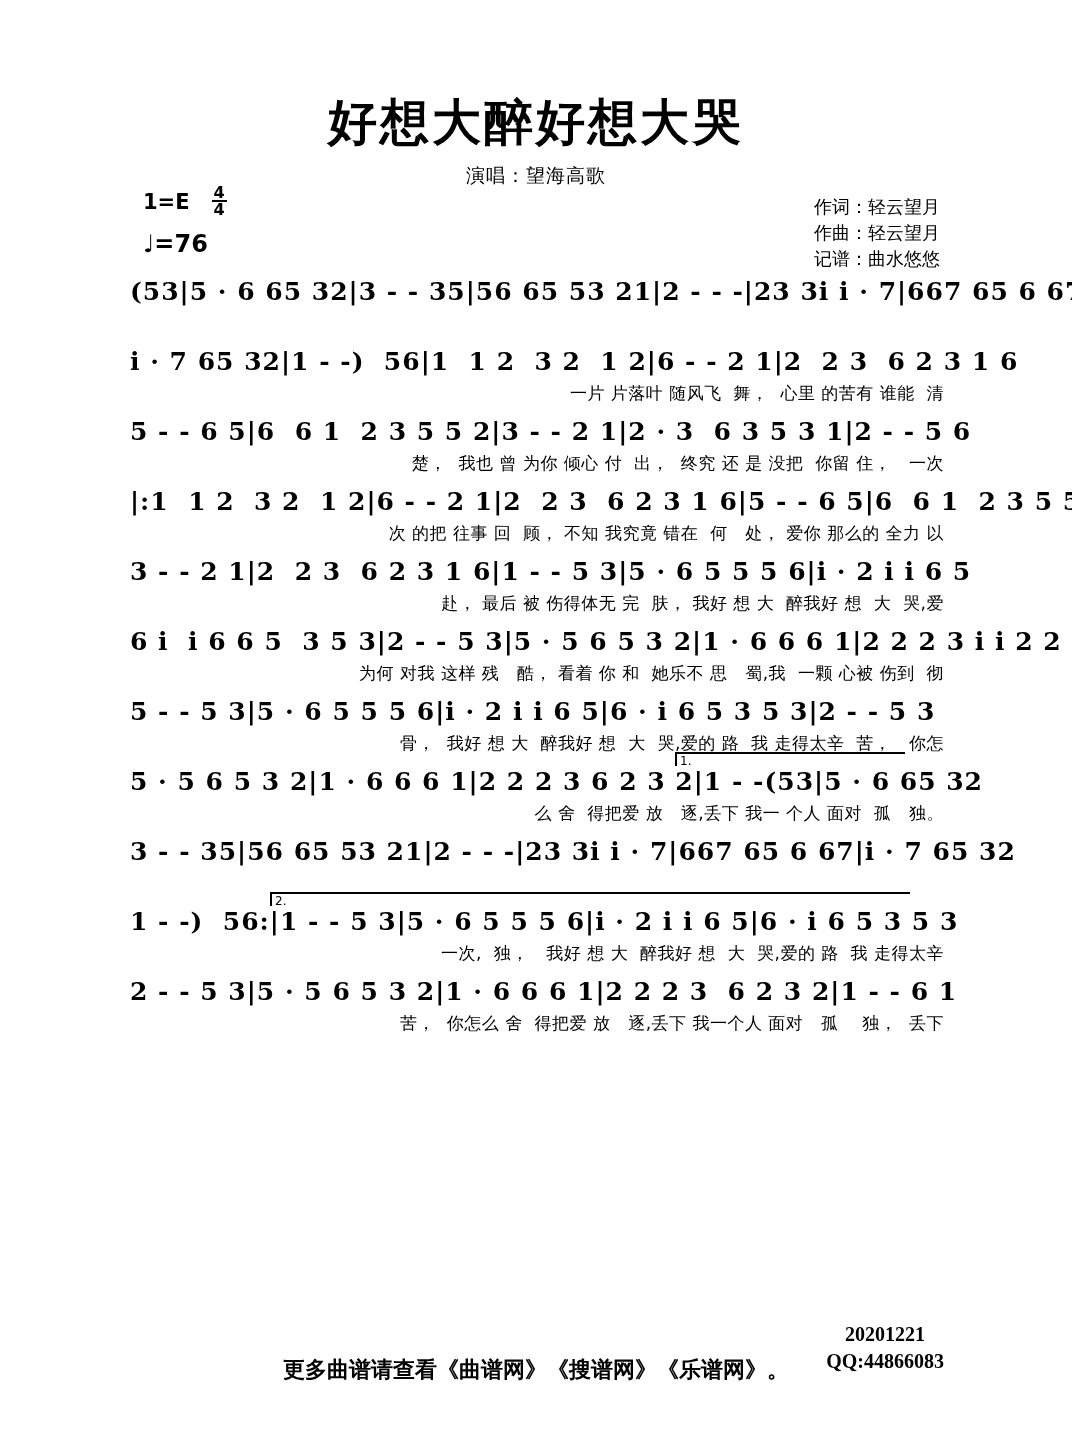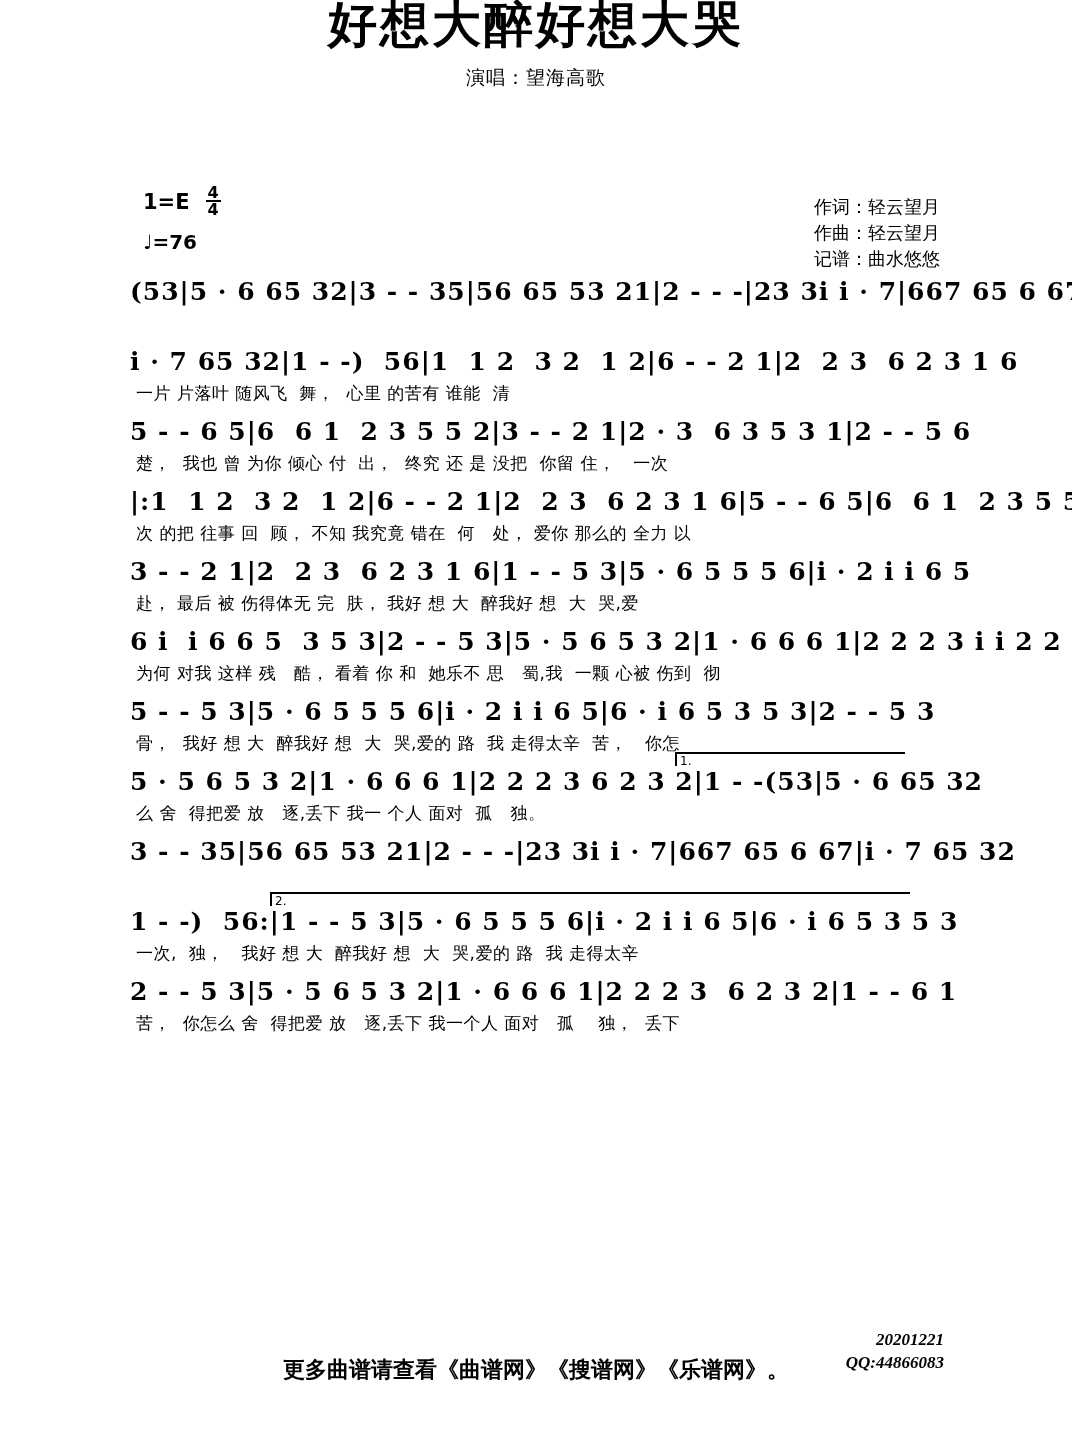--- a/index.html
+++ b/index.html
@@ -20,58 +20,59 @@
     width: 1072px;
     height: 1437px;
   }
   .title {
     text-align: center;
     font-family: "DejaVu Sans", sans-serif;
     font-weight: bold;
     font-size: 49px;
     letter-spacing: 3px;
     margin: 0;
+    padding-top: 98px;
     line-height: 1;
   }
   .singer {
     text-align: center;
     font-family: Liberation Mono, monospace;
     font-size: 19px;
     margin-top: 16px;
     letter-spacing: 1px;
   }
   .meta-left {
     position: absolute;
     left: 143px;
     top: 186px;
     font-family: "DejaVu Sans", sans-serif;
     font-size: 19px;
     line-height: 1.05;
   }
   .keyline {
     display: flex;
     align-items: center;
-    gap: 16px;
+    gap: 22px;
     font-weight: bold;
     font-size: 21px;
   }
   .frac {
     display: inline-flex;
     flex-direction: column;
     align-items: center;
     font-size: 16px;
     line-height: 0.95;
     font-weight: bold;
     transform: translateY(-1px);
   }
   .frac .num { border-bottom: 2px solid #000; padding: 0 2px; }
   .frac .den { padding: 0 2px; }
   .tempo {
     margin-top: 14px;
-    font-size: 20px;
+    font-size: 24px;
     font-weight: bold;
     letter-spacing: 0px;
   }
   .meta-right {
     position: absolute;
     right: 132px;
     top: 194px;
     font-family: "DejaVu Sans", sans-serif;
     font-size: 18px;
     line-height: 1.45;
@@ -99,20 +100,21 @@
     align-items: flex-end;
   }
   .lyrics {
     font-family: "DejaVu Sans", sans-serif;
     font-size: 17px;
     letter-spacing: 0.5px;
     white-space: pre;
     height: 26px;
     line-height: 26px;
     margin-left: 6px;
+    text-align: right;
   }
   .ending {
     position: absolute;
     font-size: 12px;
     font-family: "DejaVu Sans", sans-serif;
     border-left: 2px solid #000;
     border-top: 2px solid #000;
     padding-left: 3px;
     height: 14px;
     box-sizing: border-box;
@@ -125,25 +127,24 @@
     text-align: center;
     font-family: "DejaVu Sans", sans-serif;
     font-weight: bold;
     font-size: 22px;
   }
   .stamp {
     position: absolute;
     right: 128px;
     bottom: 62px;
     font-family: "Liberation Serif", serif;
-    font-style: italic;
-    font-weight: bold;
-    font-size: 17px;
+    font-weight: bold;
+    font-size: 20px;
     line-height: 1.35;
-    text-align: right;
+    text-align: center;
   }
 </style>
 </head>
 <body>
 
 <div class="sheet">
 
   <h1 class="title">好想大醉好想大哭</h1>
   <div class="singer">演唱：望海高歌</div>
 

